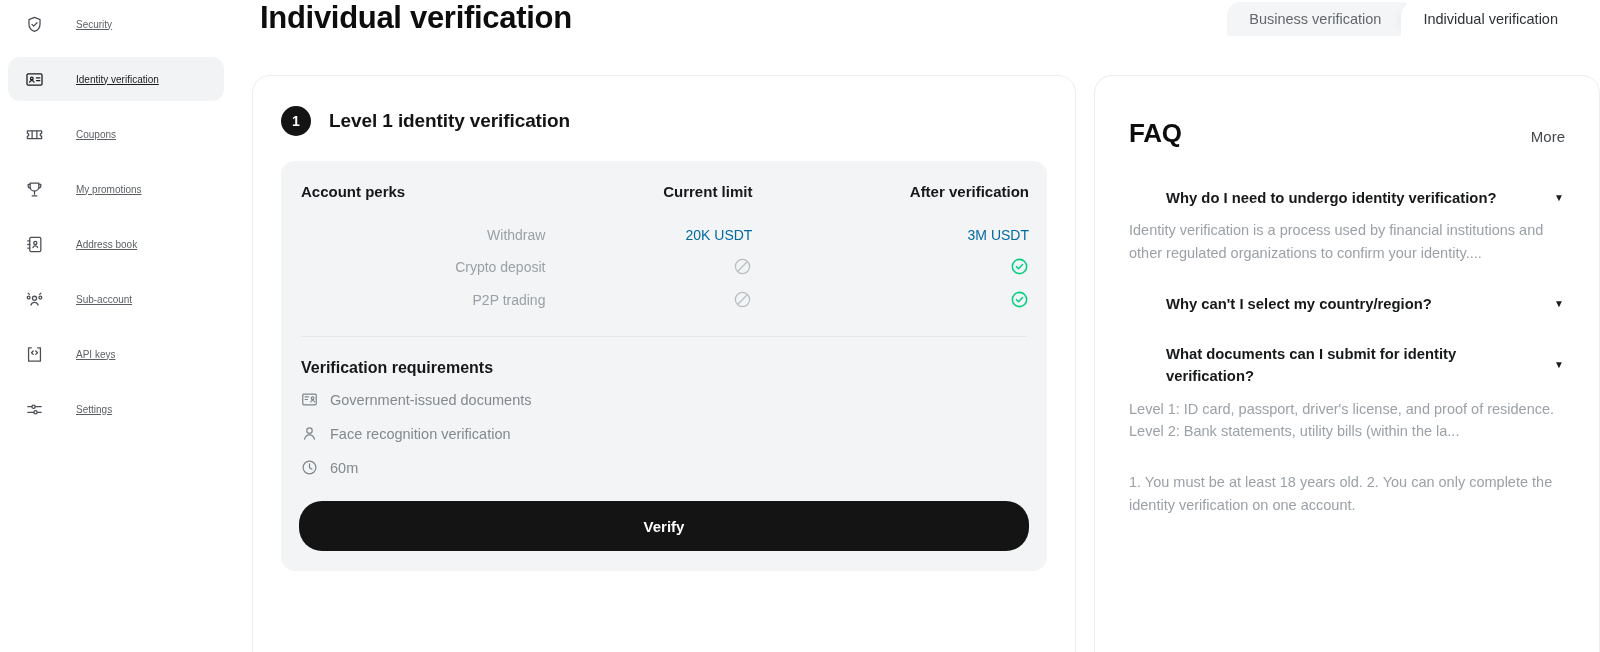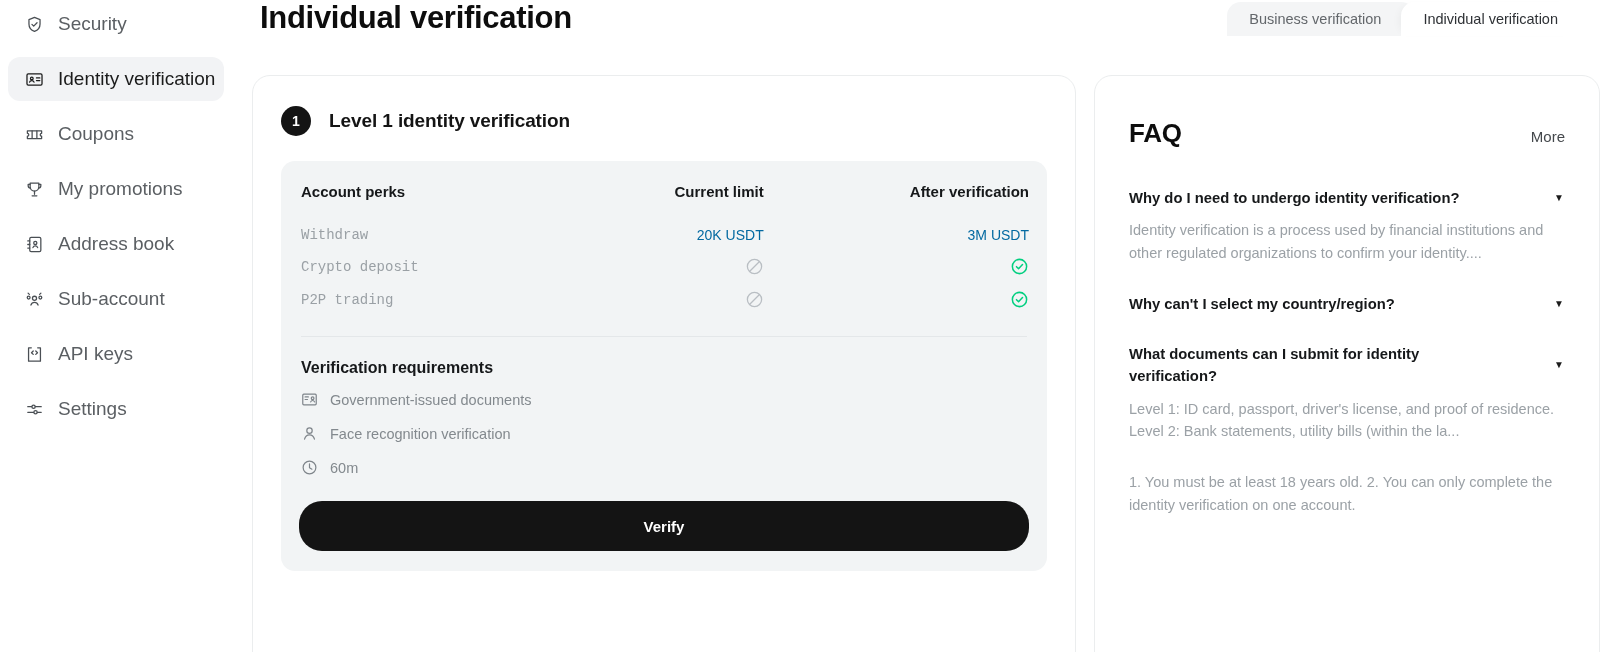--- a/index.html
+++ b/index.html
@@ -13,29 +13,30 @@
   #app { position: relative; width: 1600px; height: 652px; display: flex; }
 
   
   .sidebar {
     width: 232px; flex: 0 0 232px;
     padding-top: 2px;
     background: #ffffff;
   }
   .nav-item {
     position: relative;
-    display: flex; align-items: center; gap: 14px;
+    display: flex; align-items: center; gap: 32px;
     height: 44px;
     margin: 0 8px 11px 8px;
     padding: 0 16px;
     border-radius: 12px;
     color: #5b5f63;
-    font-size: 19px;
+    font-size: 10px;
     cursor: pointer;
     white-space: nowrap;
+    text-decoration: underline;
   }
   .nav-item.active { background: #f2f3f5; color: #1b1b1b; }
   .nav-icon { width: 20px; height: 20px; flex: 0 0 20px; display: flex; align-items: center; justify-content: center; }
   .nav-icon svg { display: block; }
 
   
   .main { flex: 1; position: relative; }
 
   .page-title {
     position: absolute; left: 28px; top: 0px;
@@ -102,21 +103,21 @@
   table.perks { width: 100%; border-collapse: collapse; }
   table.perks th {
     font-size: 15px; font-weight: 700; color: #16181a;
     padding: 0 0 20px 0; text-align: right; white-space: nowrap;
   }
   table.perks th.col-perk { text-align: left; padding-left: 2px; }
   table.perks td {
     font-size: 14px; color: #9ba1a6;
     padding: 7px 0; text-align: right; white-space: nowrap;
   }
-  table.perks td.col-perk { text-align: left; color: #9aa0a5; padding-left: 2px; font-family: Liberation Mono, monospace; }
+  table.perks td.col-perk { text-align: right; color: #9aa0a5; padding-left: 2px; }
   table.perks td.val { color: #0369a1; }
   table.perks td.icon-cell { line-height: 0; }
   table.perks td.icon-cell svg { display: inline-block; vertical-align: middle; }
 
   .divider { height: 1px; background: #e4e7e9; margin: 20px 2px 0 2px; }
 
   .req-title { font-size: 16px; font-weight: 700; color: #16181a; margin: 22px 0 14px 2px; }
   .req-row { display: flex; align-items: center; gap: 12px; margin-bottom: 17px; padding-left: 2px; }
   .req-row:last-of-type { margin-bottom: 0; }
   .req-icon { width: 17px; height: 17px; flex: 0 0 17px; display: flex; align-items: center; justify-content: center; }
@@ -130,21 +131,21 @@
     font-size: 15px; font-weight: 600;
     cursor: pointer;
   }
 
   
   .faq-head { display: flex; align-items: baseline; justify-content: space-between; margin-bottom: 38px; }
   .faq-title { font-size: 26px; font-weight: 700; color: #0d0d0d; letter-spacing: -0.2px; }
   .faq-more { font-size: 15px; color: #44484c; cursor: pointer; }
 
   .faq-item { margin-bottom: 28px; }
-  .faq-q-row { display: flex; align-items: center; justify-content: space-between; gap: 16px; cursor: pointer; }
+  .faq-q-row { display: flex; align-items: center; justify-content: space-between; gap: 16px; cursor: pointer; margin-left: 37px; }
   .faq-q { font-size: 14.8px; font-weight: 700; color: #16181a; line-height: 1.5; }
   .chev { flex: 0 0 12px; width: 12px; text-align: center; color: #1b1b1b; font-size: 10px; line-height: 1; }
   .faq-a { margin-top: 10px; font-size: 14.5px; color: #9ba1a6; line-height: 1.58; }
 </style>
 </head>
 <body>
 
 <div id="app">
 
   <nav class="sidebar">

